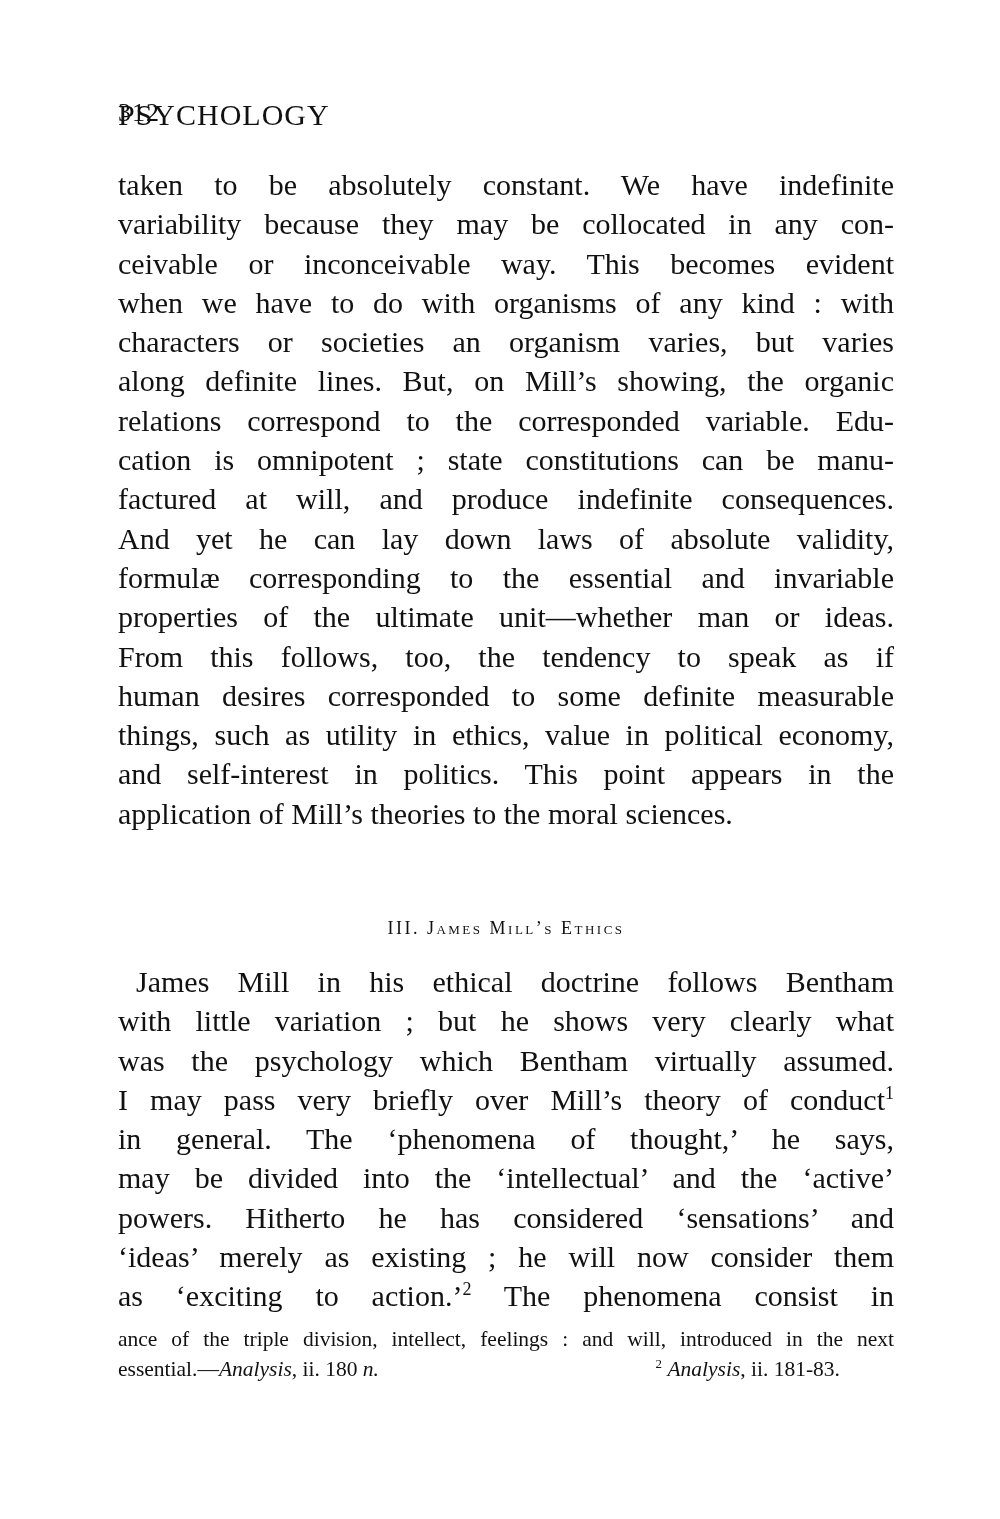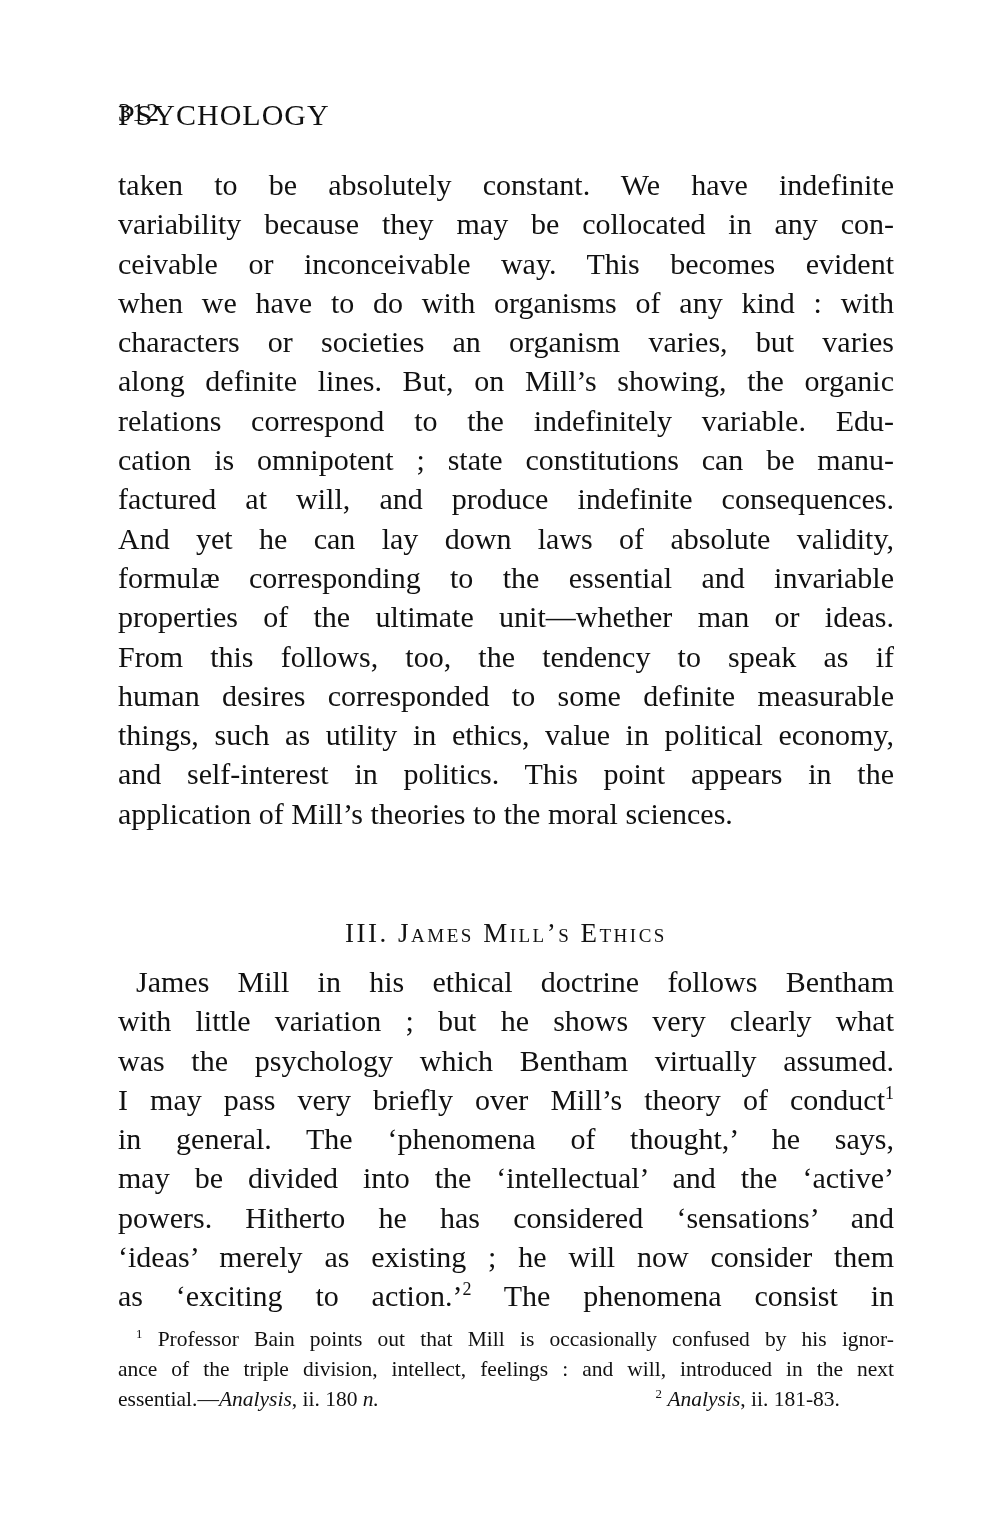--- a/index.html
+++ b/index.html
@@ -7,21 +7,21 @@
       font-family: "Liberation Serif", "DejaVu Serif", serif; color: #111; }
     .page { position: absolute; left: 0; top: 0; width: 1000px; height: 1519px; }
     .header { position: absolute; top: 98px; left: 118px; width: 776px; height: 40px; }
     .page-num { position: absolute; left: 0; top: 0; font-size: 26px; letter-spacing: 1px; }
     .running-title { position: absolute; left: 0; right: 0; top: 0; font-size: 30px; letter-spacing: 1px; }
     .body-lines { position: absolute; left: 118px; top: 165px; width: 776px; }
     .line { height: 39.3px; line-height: 39.3px; font-size: 30px; text-align: justify; text-align-last: justify; white-space: nowrap; }
     .line.last { text-align-last: left; }
     .line.indent { padding-left: 18px; }
     .section-heading { position: absolute; top: 918px; left: 118px; width: 776px; text-align: center;
-      font-size: 27px; letter-spacing: 2.5px; font-variant: small-caps; }
+      font-size: 18px; letter-spacing: 2.5px; font-variant: small-caps; }
     .body-lines2 { position: absolute; left: 118px; top: 962px; width: 776px; }
     sup { font-size: 60%; line-height: 0; vertical-align: super; }
     .footnotes { position: absolute; left: 118px; top: 1324px; width: 776px; font-size: 21.5px; }
     .fn-line { height: 30px; line-height: 30px; text-align: justify; text-align-last: justify; white-space: nowrap; }
     .fn-line.indent { padding-left: 18px; }
     .fn-line.split { display: flex; justify-content: space-between; text-align-last: auto; }
     em { font-style: italic; }
   </style>
 </head>
 <body>
@@ -32,21 +32,21 @@
     <div class="running-title">PSYCHOLOGY</div>
   </div>
 
   <div class="body-lines">
     <div class="line">taken to be absolutely constant. We have indefinite</div>
     <div class="line">variability because they may be collocated in any con-</div>
     <div class="line">ceivable or inconceivable way. This becomes evident</div>
     <div class="line">when we have to do with organisms of any kind : with</div>
     <div class="line">characters or societies an organism varies, but varies</div>
     <div class="line">along definite lines. But, on Mill’s showing, the organic</div>
-    <div class="line">relations correspond to the indefinitely variable. Edu-</div>
+    <div class="line">relations correspond to the corresponded variable. Edu-</div>
     <div class="line">cation is omnipotent ; state constitutions can be manu-</div>
     <div class="line">factured at will, and produce indefinite consequences.</div>
     <div class="line">And yet he can lay down laws of absolute validity,</div>
     <div class="line">formulæ corresponding to the essential and invariable</div>
     <div class="line">properties of the ultimate unit—whether man or ideas.</div>
     <div class="line">From this follows, too, the tendency to speak as if</div>
     <div class="line">human desires corresponded to some definite measurable</div>
     <div class="line">things, such as utility in ethics, value in political economy,</div>
     <div class="line">and self-interest in politics. This point appears in the</div>
     <div class="line last">application of Mill’s theories to the moral sciences.</div>
@@ -60,20 +60,19 @@
     <div class="line">was the psychology which Bentham virtually assumed.</div>
     <div class="line"><span>I may pass very briefly over Mill’s theory of conduct</span><sup>1</sup></div>
     <div class="line">in general. The ‘phenomena of thought,’ he says,</div>
     <div class="line">may be divided into the ‘intellectual’ and the ‘active’</div>
     <div class="line">powers. Hitherto he has considered ‘sensations’ and</div>
     <div class="line">‘ideas’ merely as existing ; he will now consider them</div>
     <div class="line"><span>as ‘exciting to action.’</span><sup>2</sup><span> The phenomena consist in</span></div>
   </div>
 
   <div class="footnotes">
-    <div class="fn-line indent"><sup>1</sup><span> Professor Bain points out that Mill is occasionally confused by his ignor-</span></div>
     <div class="fn-line">ance of the triple division, intellect, feelings : and will, introduced in the next</div>
     <div class="fn-line split">
       <span><span>essential.—</span><em>Analysis</em><span>, ii. 180 </span><em>n.</em></span>
       <span style="padding-right:54px;"><sup>2</sup> <em>Analysis</em><span>, ii. 181-83.</span></span>
     </div>
   </div>
 </div>
 
 </body></html>

